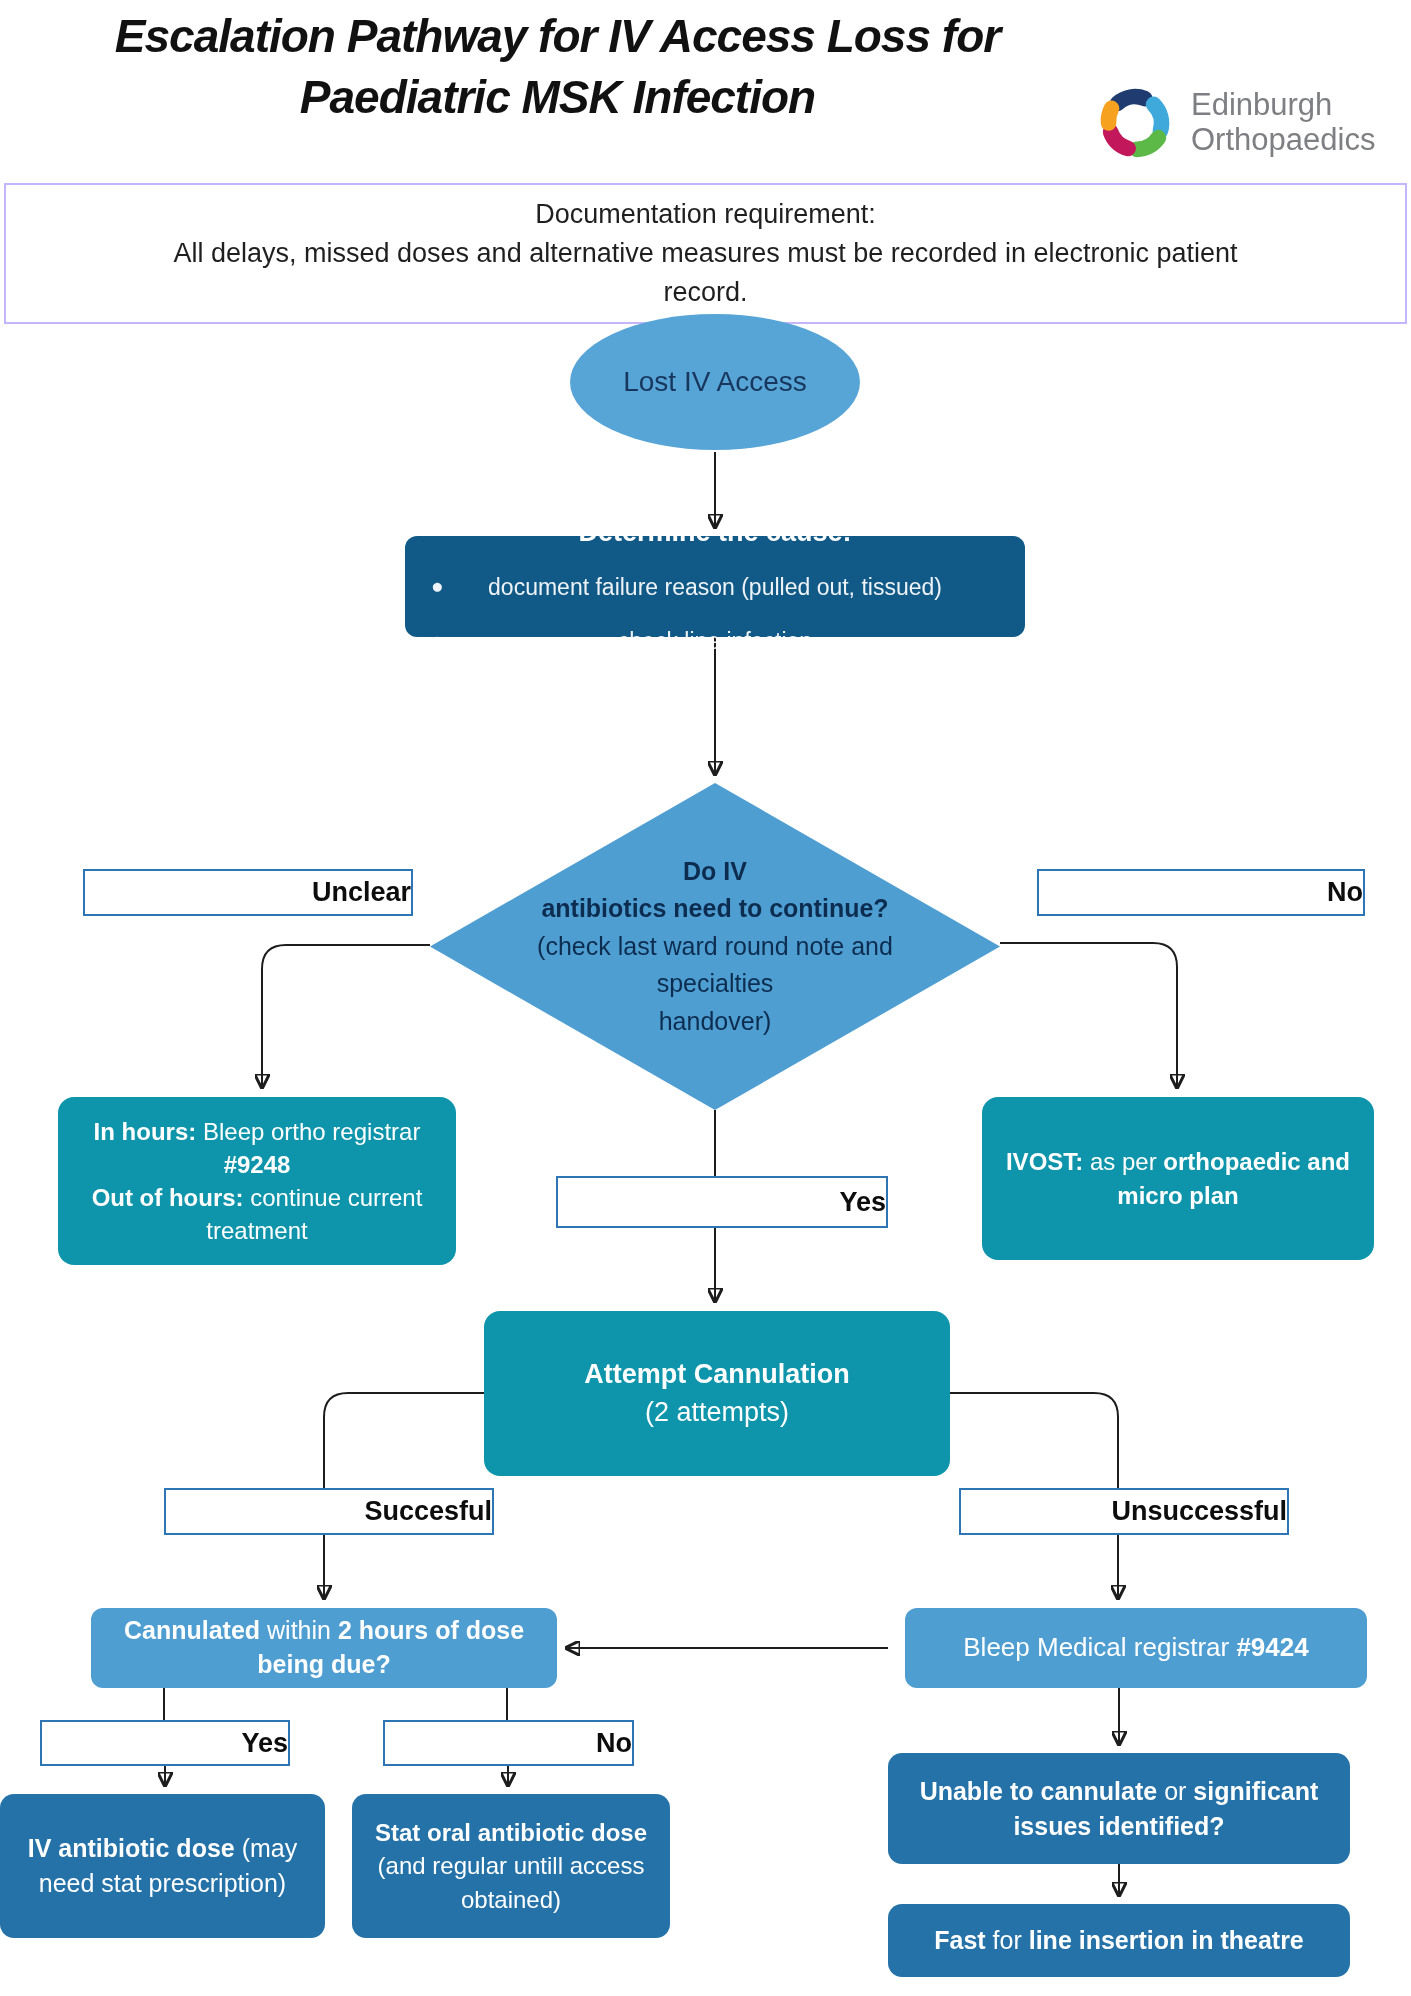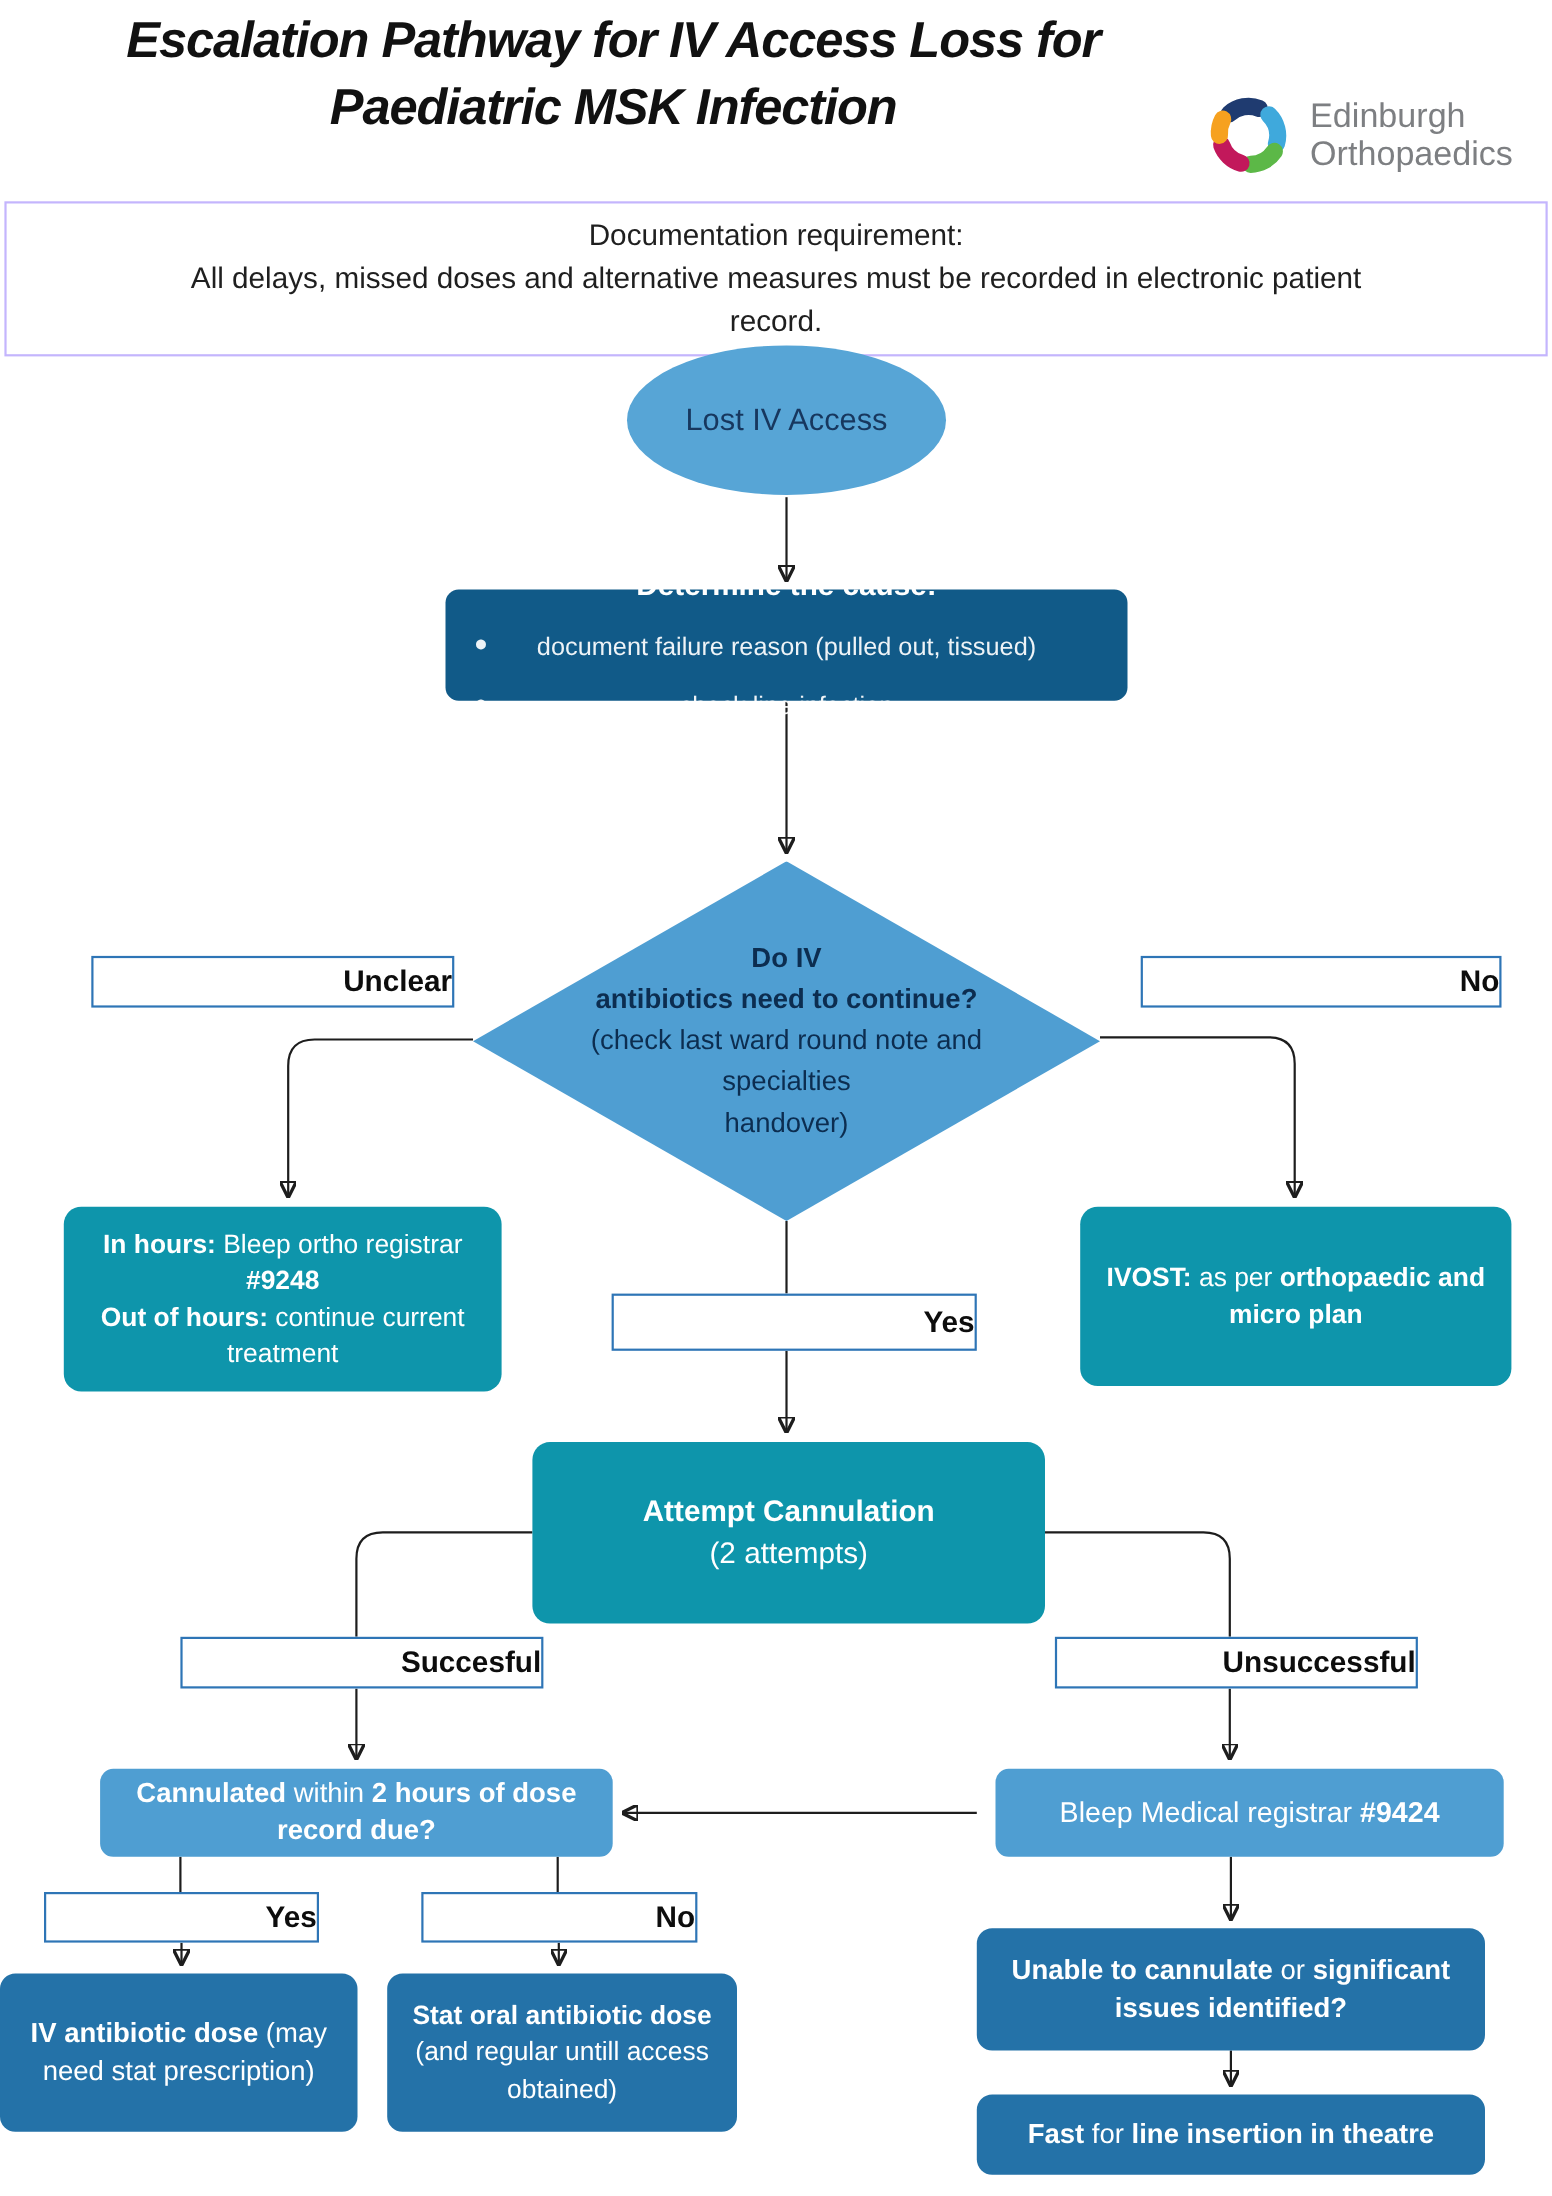--- a/index.html
+++ b/index.html
@@ -181,21 +181,21 @@
     <span>Unsuccessful</span>
   </div>
 
   <div class="node mblue" style="left:91px;top:1608px;width:466px;height:80px;">
     <div class="ln">
       <b>Cannulated</b>
       <span>within</span>
       <b>2 hours of dose</b>
     </div>
     <div class="ln">
-      <b>record due?</b>
+      <b>being due?</b>
     </div>
   </div>
 
   <div class="node mblue" style="left:888px;top:1608px;width:462px;height:80px;font-size:26px;margin-left:17px;">
     <div class="ln">
       <span>Bleep Medical registrar</span>
       <b>#9424</b>
     </div>
   </div>
 

